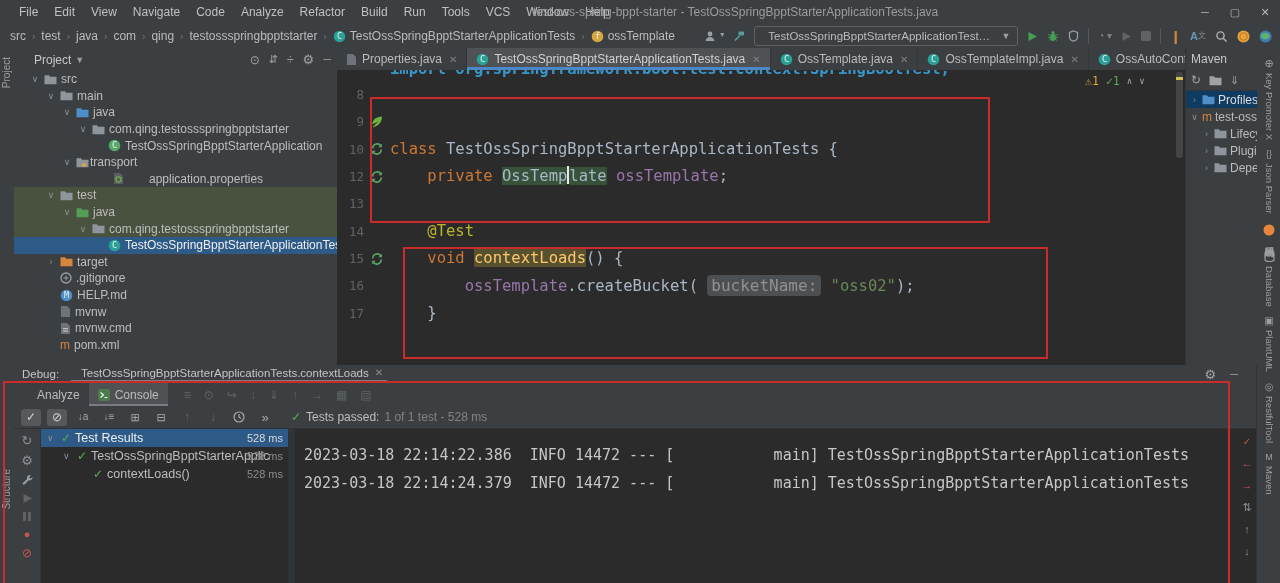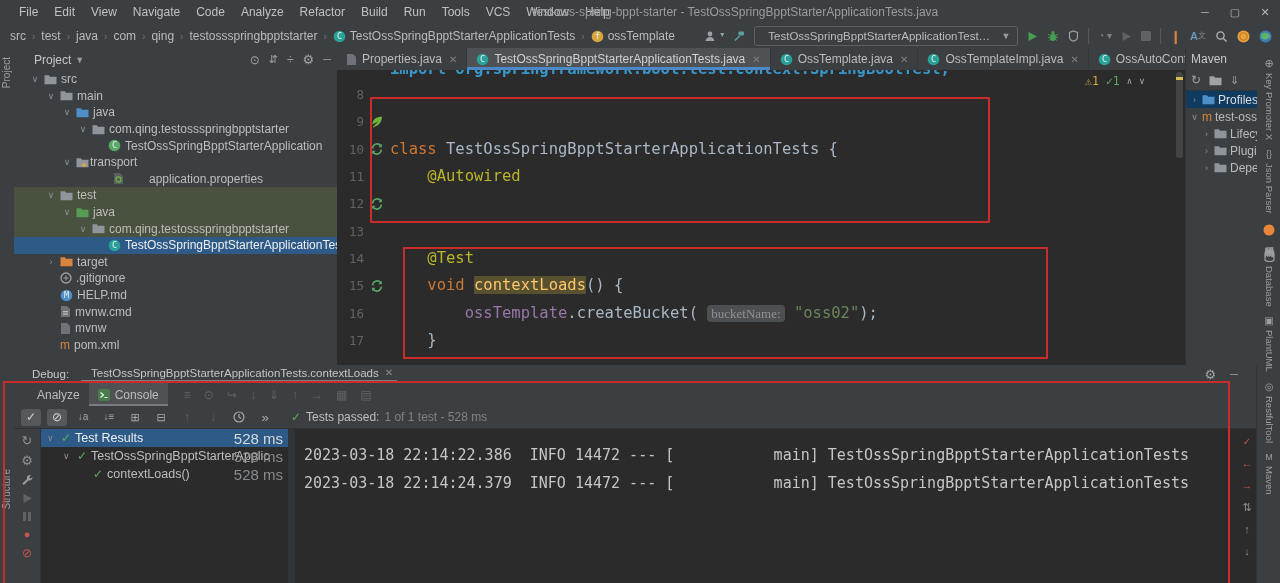--- a/index.html
+++ b/index.html
@@ -62,63 +62,63 @@
   .eline{display:flex;height:27.35px;line-height:27.35px;align-items:center;}
   .lnum{width:27px;text-align:right;color:#606366;font-size:12.5px;flex:none;font-family:"DejaVu Sans Mono",monospace;}
   .gut{width:26px;flex:none;display:flex;align-items:center;justify-content:center;}
   .codetxt{white-space:pre;color:#a9b7c6;}
   .seg-ann{color:#bbb529;}
   .seg-kw{color:#cc7832;}
   .seg-plain{color:#a9b7c6;}
   .seg-fld{color:#9876aa;}
   .seg-mth{color:#ffc66b;}
   .seg-str{color:#6a8759;}
-  .seg-hint{color:#8f9295;background:#4c5052;border-radius:4px;padding:1px 4px;font-size:13px;font-family:Liberation Serif, serif;}
+  .seg-hint{color:#8f9295;background:#4c5052;border-radius:4px;padding:1px 4px;font-size:16px;}
   .hl-green{background:#37523b;}
   .hl-yellow{background:#575130;}
   .caret{display:inline-block;width:2px;height:18px;background:#e8e8e8;vertical-align:-3px;}
   .inspect{position:absolute;left:748px;top:4px;display:flex;gap:7px;align-items:center;font-size:11.5px;color:#a8a8a8;}
   .escroll{position:absolute;right:1px;top:0;width:9px;height:100%;}
   .escroll .thumb{position:absolute;left:1px;top:2px;width:7px;height:86px;background:rgba(255,255,255,.12);border-radius:3px;}
   .escroll .mark{position:absolute;left:1px;top:7px;width:7px;height:3px;background:#d6bf55;}
 
   
   .maven-panel{position:absolute;left:1185px;top:48px;width:71px;height:317px;background:#3c3f41;
                border-left:1px solid #323537;font-size:12px;overflow:hidden;}
   .mhead{height:22px;display:flex;align-items:center;padding:0 5px;gap:14px;color:#c7c7c7;}
   .mtools{height:20px;display:flex;align-items:center;gap:8px;padding:0 5px;color:#9fa3a6;border-bottom:1px solid #34373a;}
   .mrow{height:17px;display:flex;align-items:center;gap:3px;white-space:nowrap;overflow:hidden;}
   .mrow .chev{width:9px;color:#8d9093;font-size:9px;flex:none;text-align:center;}
   .mrow.bg-sel{background:#0f3b61;color:#ddd;}
 
   
   .debug-panel{position:absolute;left:14px;top:365px;width:1242px;height:218px;background:#3c3f41;}
   .drow1{height:18px;display:flex;align-items:center;font-size:11.5px;color:#bbb;}
-  .dlabel{margin-left:18px;color:#c7c7c7;}
+  .dlabel{margin-left:8px;color:#c7c7c7;}
   .dsession{display:flex;align-items:center;gap:6px;margin-left:12px;padding:0 4px 1px 4px;border-bottom:2px solid #7a7e82;color:#c5c5c5;}
   .dsession .x{color:#8a8d90;font-size:10px;}
   .drow1 .right{margin-left:auto;display:flex;gap:14px;padding-right:18px;color:#9fa3a6;}
   .drow2{height:23px;display:flex;align-items:center;font-size:12px;gap:2px;}
   .dtab{padding:0 9px;display:flex;align-items:center;gap:5px;color:#bbb;height:100%;}
   .dtab.active{background:#4e5254;box-shadow:inset 0 -2px 0 #787c80;}
   .dsteps{display:flex;gap:13px;margin-left:14px;color:#5f6366;font-size:12px;}
   .drow3{height:22px;display:flex;align-items:center;gap:6px;font-size:12px;padding-left:7px;border-bottom:1px solid #2f3133;}
   .tbtn{width:20px;height:17px;display:flex;align-items:center;justify-content:center;border-radius:3px;color:#a6aaad;font-size:11px;}
   .tbtn.on{background:#55595c;color:#d2d4d6;}
   .tbtn.dis{color:#5f6366;}
   .tstatus{display:flex;align-items:center;gap:5px;margin-left:10px;font-size:12px;}
   .tstatus .p1{color:#bdbfc1;}
   .tstatus .p2{color:#808386;}
   .dcontent{position:absolute;left:0;top:64px;right:0;bottom:0;background:#2b2b2b;}
   .dicons{position:absolute;left:0;top:0;width:26px;bottom:0;background:#3c3f41;border-right:1px solid #323537;
           display:flex;flex-direction:column;align-items:center;gap:7px;padding-top:5px;font-size:12px;}
   .ttree{position:absolute;left:27px;top:0;width:247px;bottom:0;font-size:12.5px;overflow:hidden;}
   .trow{height:18px;display:flex;align-items:center;gap:4px;position:relative;white-space:nowrap;color:#bdbdbd;}
   .trow.sel{background:#2d5a87;color:#eee;}
-  .trow .time{position:absolute;right:5px;color:#888b8e;font-size:15px;}
+  .trow .time{position:absolute;right:5px;color:#888b8e;font-size:11px;}
   .trow.sel .time{color:#d7d9da;}
   .tdivider{position:absolute;left:274px;top:0;width:7px;bottom:0;background:#313437;}
   .console{position:absolute;left:281px;top:0;right:18px;bottom:0;background:#2b2b2b;overflow:hidden;
            font-size:15px;line-height:27.5px;color:#c4c6c7;padding:13px 0 0 9px;}
   .cline{white-space:pre;font-family:"DejaVu Sans Mono",monospace;}
   .crticons{position:absolute;right:0;top:8px;width:18px;display:flex;flex-direction:column;gap:11px;align-items:center;font-size:11px;}
 
   .redrect{position:absolute;border:2px solid #cb2b2b;pointer-events:none;z-index:60;}
 </style>
 </head>
@@ -497,34 +497,34 @@
             <text x="6.5" y="9.4" font-size="8.5" fill="#eaf2ea" text-anchor="middle" font-family="DejaVu Sans Mono,monospace">M</text>
           </svg>
         </span>
         <span>HELP.md</span>
       </div>
       <div class="prow" style="padding-left: 32px;">
         <span class="chev"></span>
         <span class="icn">
           <svg width="11" height="13">
             <path d="M1 1h6l3 3v8H1z" fill="#6e7379"></path>
+          </svg>
+        </span>
+        <span>mvnw</span>
+      </div>
+      <div class="prow" style="padding-left: 32px;">
+        <span class="chev"></span>
+        <span class="icn">
+          <svg width="11" height="13">
+            <path d="M1 1h6l3 3v8H1z" fill="#6e7379"></path>
             <rect x="3" y="6" width="5" height="1.3" fill="#bbb"></rect>
             <rect x="3" y="8.5" width="5" height="1.3" fill="#bbb"></rect>
           </svg>
         </span>
         <span>mvnw.cmd</span>
-      </div>
-      <div class="prow" style="padding-left: 32px;">
-        <span class="chev"></span>
-        <span class="icn">
-          <svg width="11" height="13">
-            <path d="M1 1h6l3 3v8H1z" fill="#6e7379"></path>
-          </svg>
-        </span>
-        <span>mvnw</span>
       </div>
       <div class="prow" style="padding-left: 32px;">
         <span class="chev"></span>
         <span class="icn">
           <span style="color:#d8843c;font-size:12px;line-height:1">m</span>
         </span>
         <span>pom.xml</span>
       </div>
     </div>
 </div>
@@ -602,34 +602,30 @@
             <svg width="12" height="12" viewBox="0 0 12 12">
               <path d="M10.2 3.4A4.5 4.5 0 0 0 1.7 5.4" fill="none" stroke="#59a869" stroke-width="1.6"></path>
               <path d="M1.8 8.6a4.5 4.5 0 0 0 8.5-2" fill="none" stroke="#59a869" stroke-width="1.6"></path>
               <path d="M10.8.8v3.4H7.4z" fill="#59a869"></path>
               <path d="M1.2 11.2V7.8h3.4z" fill="#59a869"></path>
             </svg>
           </span>
           <span class="codetxt" style="padding-left: 0ch;"><span class="seg-kw">class </span><span class="seg-plain">TestOssSpringBpptStarterApplicationTests {</span></span>
         </div>
         <div class="eline">
-          <span class="lnum">11</span>
-          <span class="gut"></span>
-          <span class="codetxt" style="padding-left: 4ch;"><span class="seg-ann">@Autowired</span></span>
-        </div>
-        <div class="eline">
           <span class="lnum">12</span>
           <span class="gut">
             <svg width="12" height="12" viewBox="0 0 12 12">
               <path d="M10.2 3.4A4.5 4.5 0 0 0 1.7 5.4" fill="none" stroke="#59a869" stroke-width="1.6"></path>
               <path d="M1.8 8.6a4.5 4.5 0 0 0 8.5-2" fill="none" stroke="#59a869" stroke-width="1.6"></path>
               <path d="M10.8.8v3.4H7.4z" fill="#59a869"></path>
               <path d="M1.2 11.2V7.8h3.4z" fill="#59a869"></path>
             </svg>
           </span>
+          <span class="codetxt" style="padding-left: 4ch;"><span class="seg-kw">private </span><span class="seg-plain hl-green">OssTemp</span><span class="caret"></span><span class="seg-plain hl-green">late</span><span class="seg-plain"> </span><span class="seg-fld">ossTemplate</span><span class="seg-plain">;</span></span>
         </div>
         <div class="eline">
           <span class="lnum">13</span>
           <span class="gut"></span>
           <span class="codetxt" style="padding-left: 0ch;"></span>
         </div>
         <div class="eline">
           <span class="lnum">14</span>
           <span class="gut"></span>
           <span class="codetxt" style="padding-left: 4ch; text-align: center;"><span class="seg-ann">@Test</span></span>

